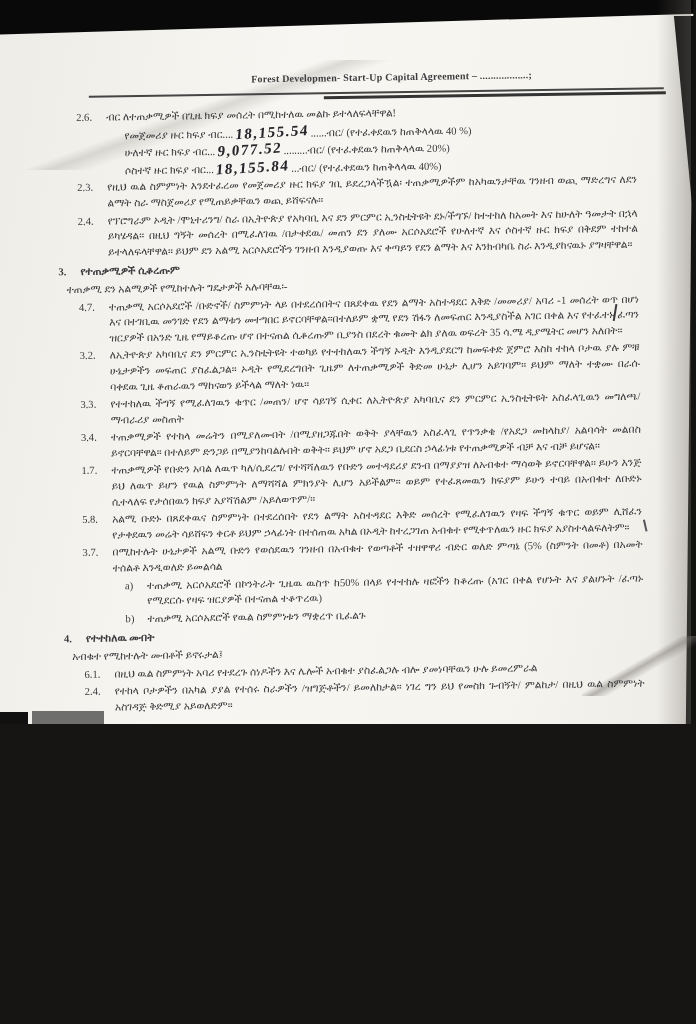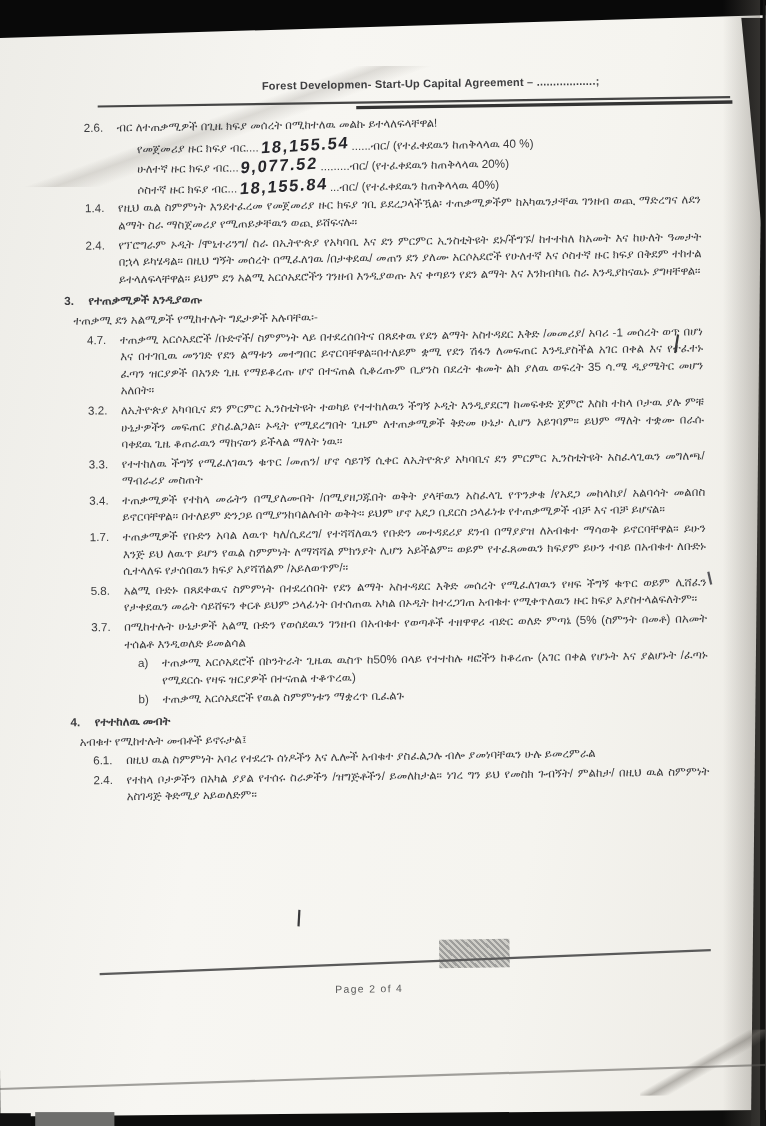--- a/index.html
+++ b/index.html
@@ -1,20 +1,20 @@
 <!DOCTYPE html>
 <html style="--paper: #f5f4ef; --ink: #3b3b3e; --edge: #0d0d0c; --hand: #26262b;"><head>
 <meta charset="utf-8">
 <style>
   :root{
     --paper:#f5f4ef; --ink:#3b3b3e; --edge:#0d0d0c; --hand:#26262b; --rule:#454545;
   }
   html,body{margin:0;padding:0;background:#161514;}
-  .scan{position:relative;width:696px;height:1024px;background:var(--edge);overflow:hidden;
-        font-family:Liberation Sans, sans-serif;}
+  .scan{position:relative;width:696px;height:724px;background:var(--edge);overflow:hidden;
+        font-family:Liberation Serif, serif;}
   .paper{position:absolute;left:-4px;top:8px;width:706px;height:1004px;
          background:linear-gradient(100deg,#edece7 0%,#f7f6f2 35%,#f5f4ef 70%,#eceae4 100%);
          transform:rotate(-0.5deg);}
   
   .edge-top{position:absolute;left:-12px;top:-26px;width:730px;height:50px;background:#090909;
             transform:rotate(-1.7deg);}
   .edge-right{position:absolute;right:-7px;top:-10px;width:15px;height:1060px;background:#131312;
               transform:rotate(0.6deg);}
   .wedge-tr{position:absolute;right:0;top:16px;width:26px;height:230px;background:#101010;
             clip-path:polygon(100% 0,15% 0,100% 100%);}
@@ -93,32 +93,32 @@
         <span>የመጀመሪያ ዙር ክፍያ ብር....</span><span class="hand">18,155.54</span><span>......ብር/ (የተፈቀደዉን ከጠቅላላዉ 40 %)</span>
       </div>
       <div class="payline">
         <span>ሁለተኛ ዙር ክፍያ ብር...</span><span class="hand">9,077.52</span><span>.........ብር/ (የተፈቀደዉን ከጠቅላላዉ 20%)</span>
       </div>
       <div class="payline">
         <span>ሶስተኛ ዙር ክፍያ ብር...</span><span class="hand">18,155.84</span><span>...ብር/ (የተፈቀደዉን ከጠቅላላዉ 40%)</span>
       </div>
 
       <div class="item">
-        <span class="num">1.4.</span>
+        <span class="num">2.3.</span>
         <span class="txt">የዚህ ዉል ስምምነት እንደተፈረመ የመጀመሪያ ዙር ክፍያ ገቢ ይደረጋላችዃል፡ ተጠቃሚዎችም ከአካዉንታቸዉ ገንዘብ ወጪ ማድረግና ለደን ልማት ስራ ማስጀመሪያ የሚጠይቃቸዉን ወጪ ይሸፍናሉ።</span>
       </div>
 
       <div class="item">
         <span class="num">2.4.</span>
         <span class="txt">የፕሮግራም ኦዲት /ሞኒተሪንግ/ ስራ በኢትዮጵያ የአካባቢ እና ደን ምርምር ኢንስቲትዩት ደኑ/ችግኙ/ ከተተከለ ከአመት እና ከሁለት ዓመታት በኋላ ይካሄዳል። በዚህ ግኝት መሰረት በሚፈለገዉ /በታቀደዉ/ መጠን ደን ያለሙ አርሶአደሮች የሁለተኛ እና ሶስተኛ ዙር ክፍያ በቅደም ተከተል ይተላለፍላቸዋል። ይህም ደን አልሚ አርሶአደሮችን ገንዘብ እንዲያወጡ እና ቀጣይን የደን ልማት እና እንክብካቤ ስራ እንዲያከናዉኑ ያግዛቸዋል።</span>
       </div>
 
       <div class="tophead">
         <span class="num">3.</span>
-        <span>የተጠቃሚዎች እንዲያወጡ</span>
+        <span>የተጠቃሚዎች ሲቆረጡም</span>
       </div>
       <div class="intro">ተጠቃሚ ደን አልሚዎች የሚከተሉት ግዴታዎች አሉባቸዉ፡-</div>
 
       <div class="item">
         <span class="num">4.7.</span>
         <span class="txt">ተጠቃሚ አርሶአደሮች /ቡድኖች/ ስምምነት ላይ በተደረሰበትና በጸደቀዉ የደን ልማት አስተዳደር እቅድ /መመሪያ/ አባሪ -1 መሰረት ወጥ በሆነ እና በተገቢዉ መንገድ የደን ልማቱን መተግበር ይኖርባቸዋል።በተለይም ቋሚ የደን ሽፋን ለመፍጠር እንዲያስችል አገር በቀል እና የተፈተኑ ፈጣን ዝርያዎች በአንድ ጊዜ የማይቆረጡ ሆኖ በተናጠል ሲቆረጡም ቢያንስ በደረት ቁመት ልክ ያለዉ ወፍረት 35 ሳ.ሜ ዲያሜትር መሆን አለበት።</span>
       </div>
       <div class="item">
         <span class="num">3.2.</span>
         <span class="txt">ለኢትዮጵያ አካባቢና ደን ምርምር ኢንስቲትዩት ተወካይ የተተከለዉን ችግኝ ኦዲት እንዲያደርግ ከመፍቀድ ጀምሮ እስከ ተከላ ቦታዉ ያሉ ምቹ ሁኔታዎችን መፍጠር ያስፈልጋል። ኦዲት የሚደረግበት ጊዜም ለተጠቃሚዎች ቅድመ ሁኔታ ሊሆን አይገባም። ይህም ማለት ተቋሙ በራሱ ባቀደዉ ጊዜ ቆጠራዉን ማከናወን ይችላል ማለት ነዉ።</span>

